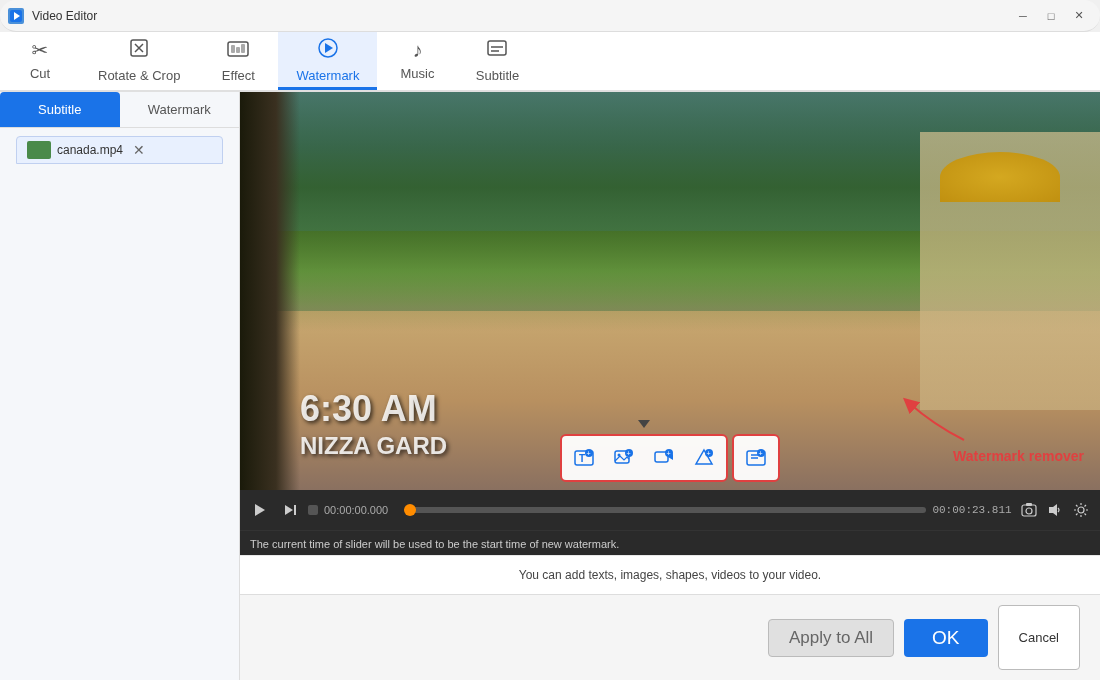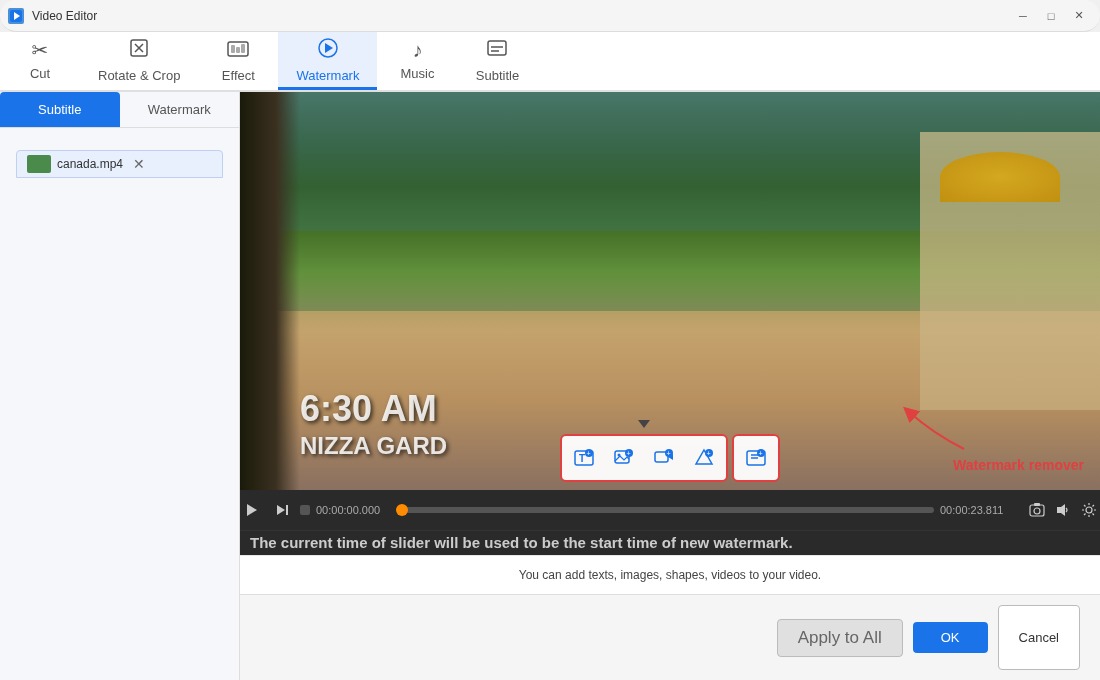--- a/index.html
+++ b/index.html
@@ -171,21 +171,21 @@
       font-size: 14px;
       font-weight: 600;
     }
 
     
     .timeline-bar {
       background: #2a2a2a;
       height: 40px;
       display: flex;
       align-items: center;
-      padding: 0 0;
+      padding: 0 8px;
       gap: 6px;
     }
     .tl-btn {
       width: 24px;
       height: 24px;
       border: none;
       background: transparent;
       cursor: pointer;
       display: flex;
       align-items: center;
@@ -217,21 +217,21 @@
     .tl-slider-thumb {
       position: absolute;
       left: 0%;
       top: 50%;
       transform: translate(-50%, -50%);
       width: 12px;
       height: 12px;
       background: #ff8c00;
       border-radius: 50%;
     }
-    .tl-time-right { font-size: 11px; color: #aaa; min-width: 80px; text-align: left; }
+    .tl-time-right { font-size: 11px; color: #aaa; min-width: 80px; text-align: center; font-family: Liberation Mono, monospace; }
     .tl-icons { display: flex; gap: 4px; }
     .tl-icon-btn { width: 22px; height: 22px; border: none; background: transparent; cursor: pointer; color: #ccc; font-size: 13px; display: flex; align-items: center; justify-content: center; }
 
     
     .info-text {
       background: #fff;
       padding: 12px 20px;
       text-align: center;
       font-size: 12px;
       color: #444;
@@ -257,51 +257,50 @@
       cursor: pointer;
       font-size: 17px;
     }
     .btn-ok {
       padding: 8px 28px;
       border: none;
       background: #1a73e8;
       color: white;
       border-radius: 4px;
       cursor: pointer;
-      font-size: 13px;
+      font-size: 19px;
     }
     .btn-cancel {
       padding: 24px 20px;
       border: 1px solid #bbb;
       background: #fff;
       color: #333;
       border-radius: 4px;
       cursor: pointer;
       font-size: 13px;
     }
 
     
     .tl-message {
-      font-size: 15px;
+      font-size: 11px;
       color: #ccc;
       flex: 1;
       overflow: hidden;
       white-space: nowrap;
-      font-weight: bold;
     }
 
     
     .file-tab {
       display: flex;
       align-items: center;
       background: #e8f0fe;
       border: 1px solid #c0d0f0;
       border-radius: 4px 4px 0 0;
       padding: 4px 10px;
-      margin: 14px 8px 0;
+      margin: 0 8px 0;
       gap: 6px;
       font-size: 12px;
       color: #333;
       cursor: pointer;
     }
     .file-tab-thumb { width: 24px; height: 18px; background: #4a8a4a; border-radius: 2px; }
     .file-tab-close { font-size: 14px; color: #666; cursor: pointer; margin-left: 4px; }
   </style>
 </head>
 <body>
@@ -452,21 +451,21 @@
                   <rect x="2" y="4" width="18" height="14" rx="2" fill="none" stroke="#1a73e8" stroke-width="1.5"></rect>
                   <line x1="6" y1="8" x2="16" y2="8" stroke="#1a73e8" stroke-width="1.5"></line>
                   <line x1="6" y1="11" x2="13" y2="11" stroke="#1a73e8" stroke-width="1.5"></line>
                   <circle cx="16" cy="6" r="4" fill="#1a73e8"></circle>
                   <text x="13.5" y="9" font-size="7" fill="white">+</text>
                 </svg>
             </button>
           </div>
         </div>
 
-        <div style="position:absolute;right:16px;bottom:16px;">
+        <div style="position:absolute;right:16px;bottom:25px;">
           <span class="wm-remover-label" style="position:static;">Watermark remover</span>
           
           <svg style="position:absolute;right:110px;bottom:20px;" width="80" height="50" viewBox="0 0 80 50">
             <path d="M70,45 Q40,30 15,8" stroke="#e04040" stroke-width="2" fill="none" marker-end="url(#arrowhead)"></path>
             <defs>
               <marker id="arrowhead" markerWidth="8" markerHeight="8" refX="4" refY="4" orient="auto">
                 <path d="M0,0 L8,4 L0,8 Z" fill="#e04040"></path>
               </marker>
             </defs>
           </svg>

